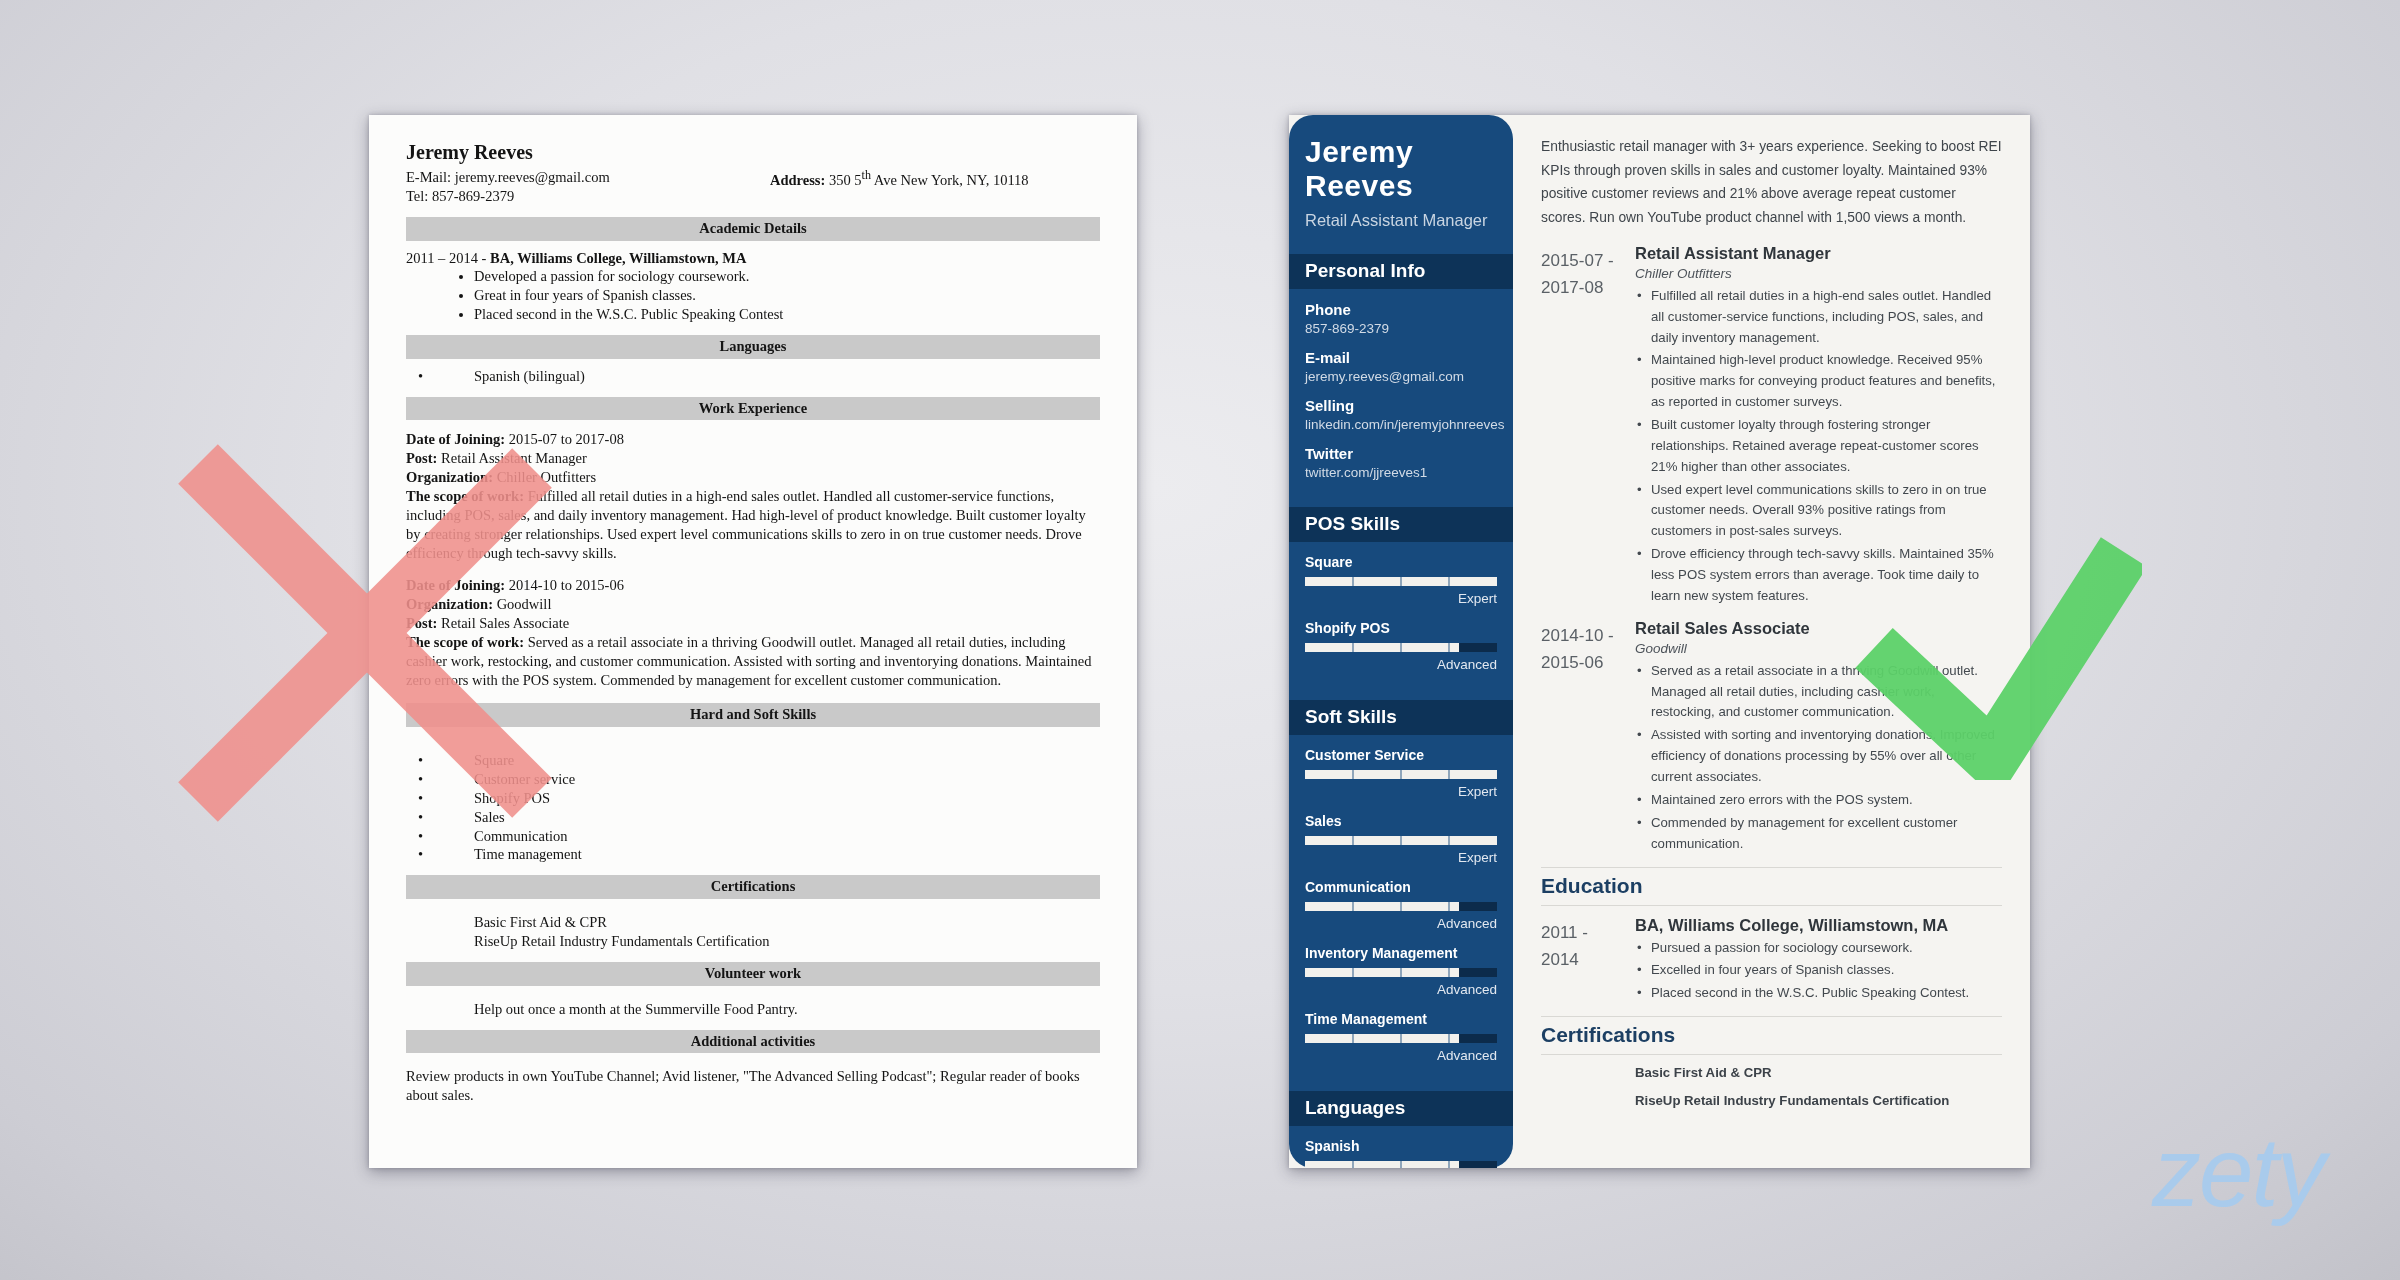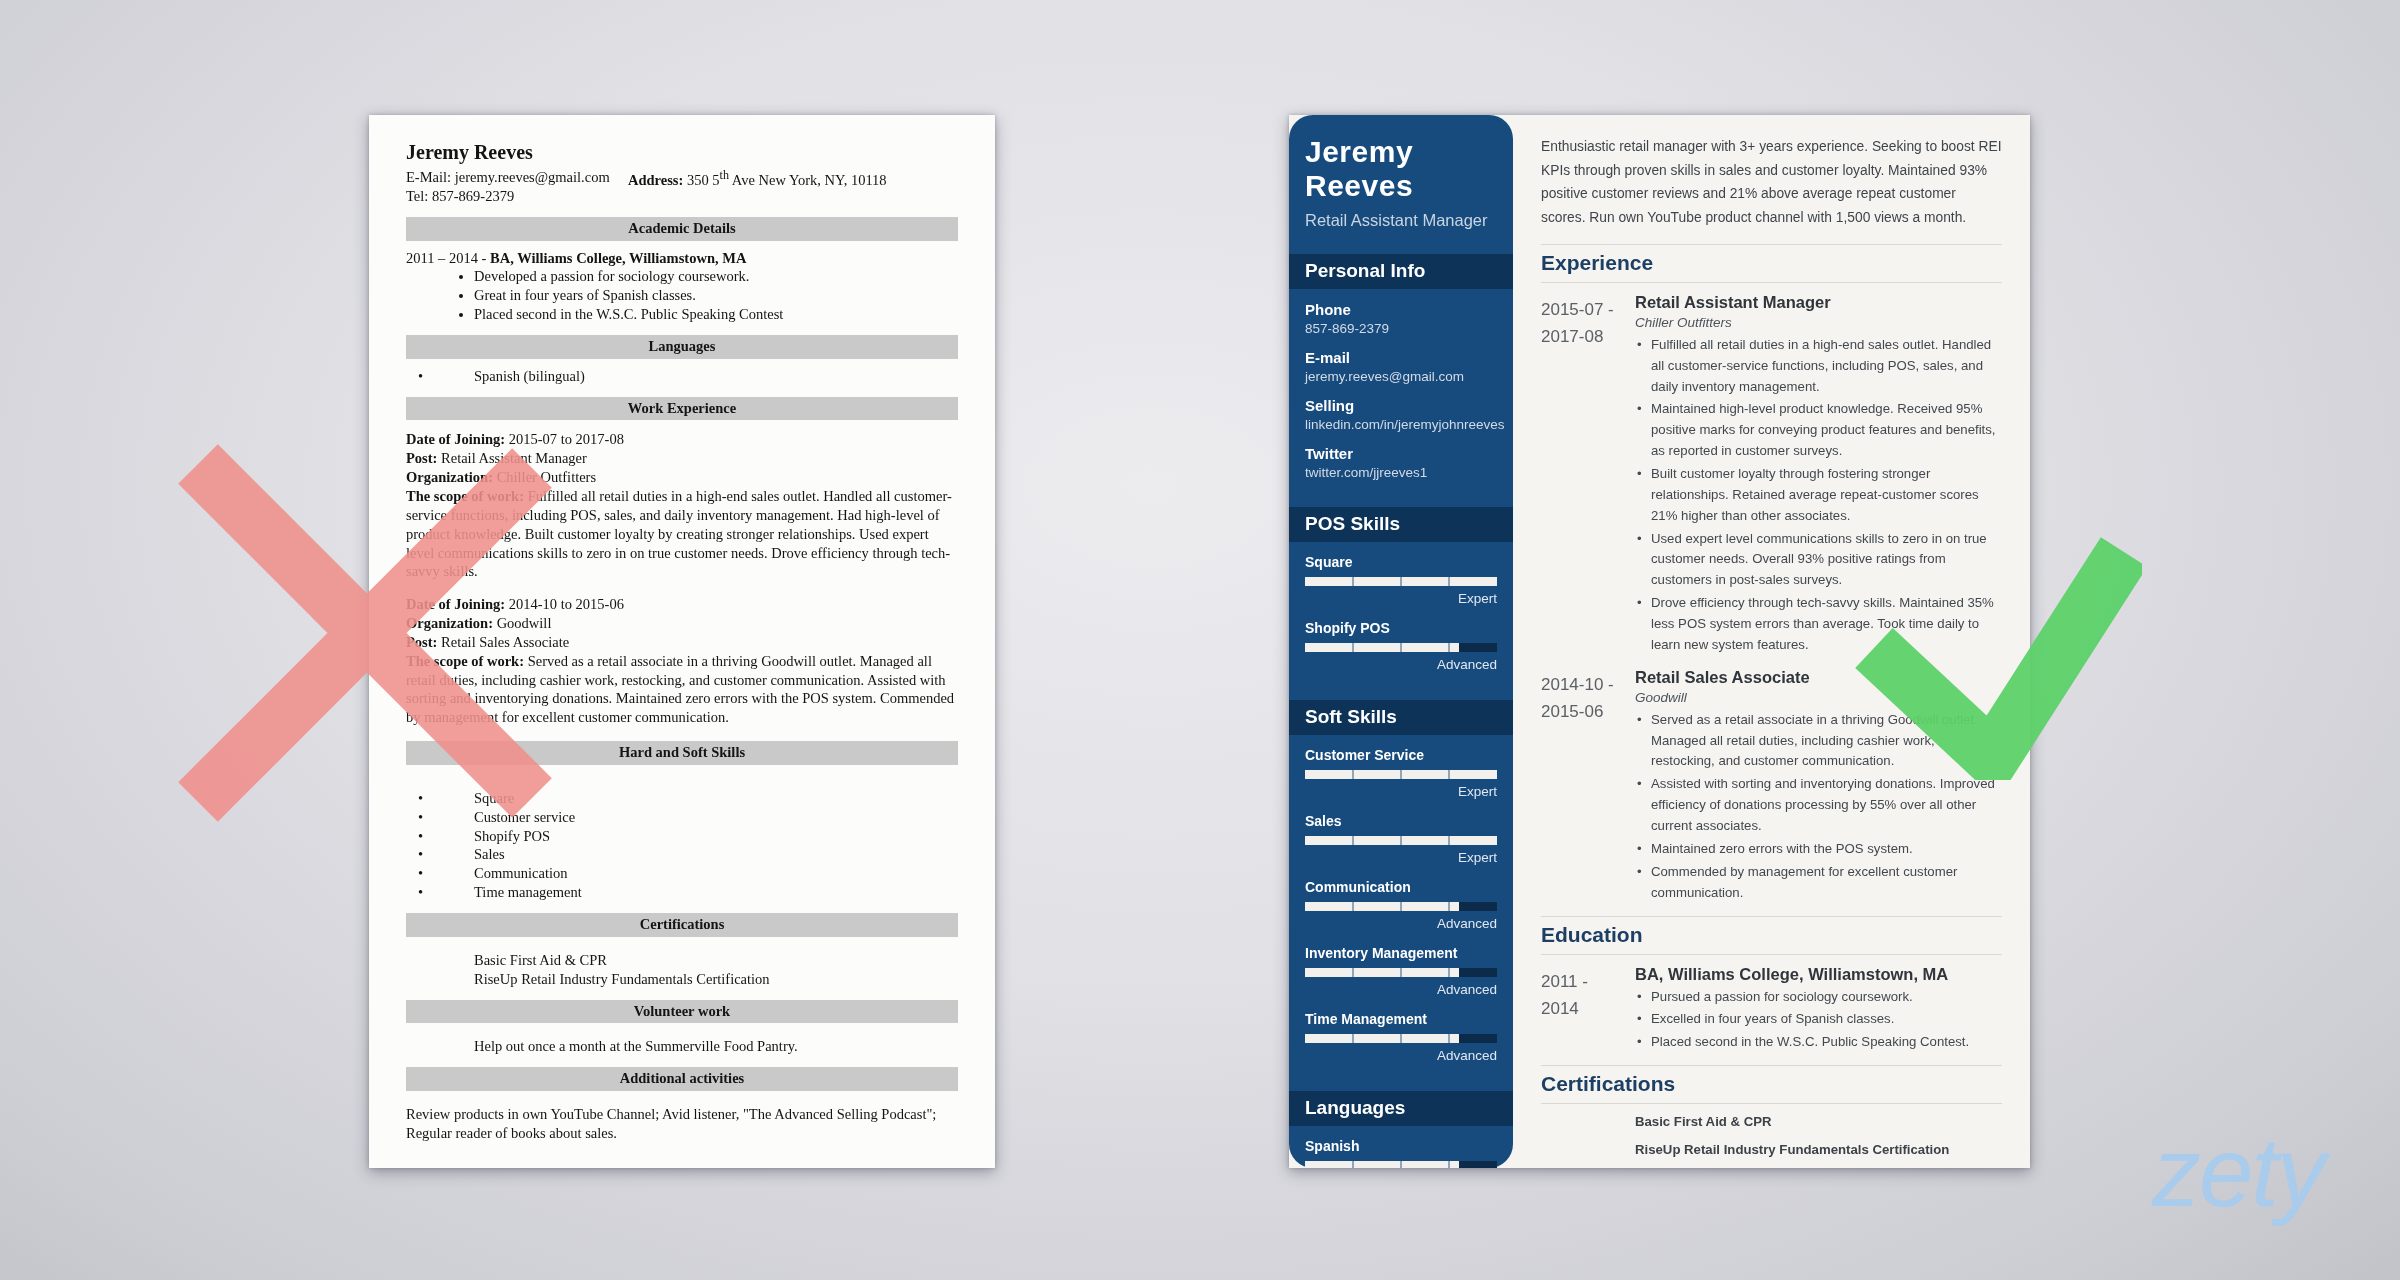--- a/index.html
+++ b/index.html
@@ -5,21 +5,21 @@
   * { margin:0; padding:0; box-sizing:border-box; }
   html,body { width:2400px; height:1280px; }
   .stage {
     position:relative; width:2400px; height:1280px; overflow:hidden;
     background: radial-gradient(ellipse at 48% 38%, #ececef 0%, #e0e0e5 45%, #cdcdd4 85%, #c2c2c9 100%);
     font-family:"Liberation Sans", sans-serif;
   }
 
   
   .page-left {
-    position:absolute; left:369px; top:115px; width:626px; height:1053px;
+    position:absolute; left:369px; top:115px; width:768px; height:1053px;
     background:#fcfcfb; box-shadow:0 4px 14px rgba(40,40,60,.38), 0 0 4px rgba(40,40,60,.25);
     padding:24px 37px; font-family:"Liberation Serif", serif; color:#141414;
     font-size:14.5px; line-height:1.3; overflow:hidden; z-index:2;
   }
   .lr-name { font-size:20px; font-weight:bold; margin-bottom:3px; }
   .lr-contact { display:flex; justify-content:space-between;gap:8px; }
   .lr-contact-right { width:330px; }
   .band {
     background:#c9c9c9; text-align:center; font-weight:bold;
     padding:2px 0 3px; margin:11px 0 8px; font-size:14.5px;
@@ -280,21 +280,20 @@
 
           </div>
 
         </div>
     </div>
 
     <div class="main">
       <p class="summary">Enthusiastic retail manager with 3+ years experience. Seeking to boost REI KPIs through proven skills in sales and customer loyalty. Maintained 93% positive customer reviews and 21% above average repeat customer scores. Run own YouTube product channel with 1,500 views a month.</p>
 
       <div class="r-section">
-        <div class="sec-head">Experience</div>
         <div>
 
             <div class="entry">
               <div class="entry-date">
                 <div>2015-07 -</div>
                 <div>2017-08</div>
               </div>
               <div class="entry-body">
                 <div class="entry-title">Retail Assistant Manager</div>
                 <div class="entry-company">Chiller Outfitters</div>

